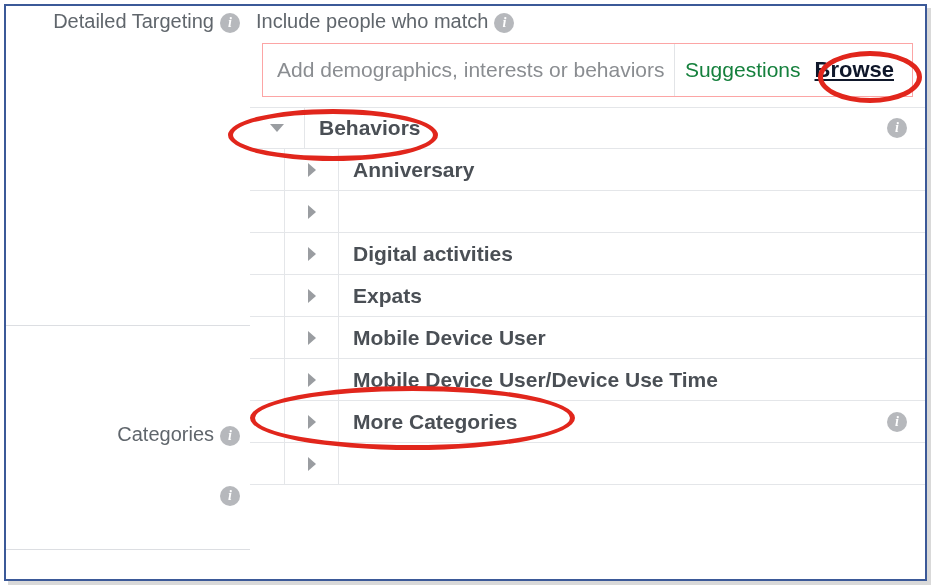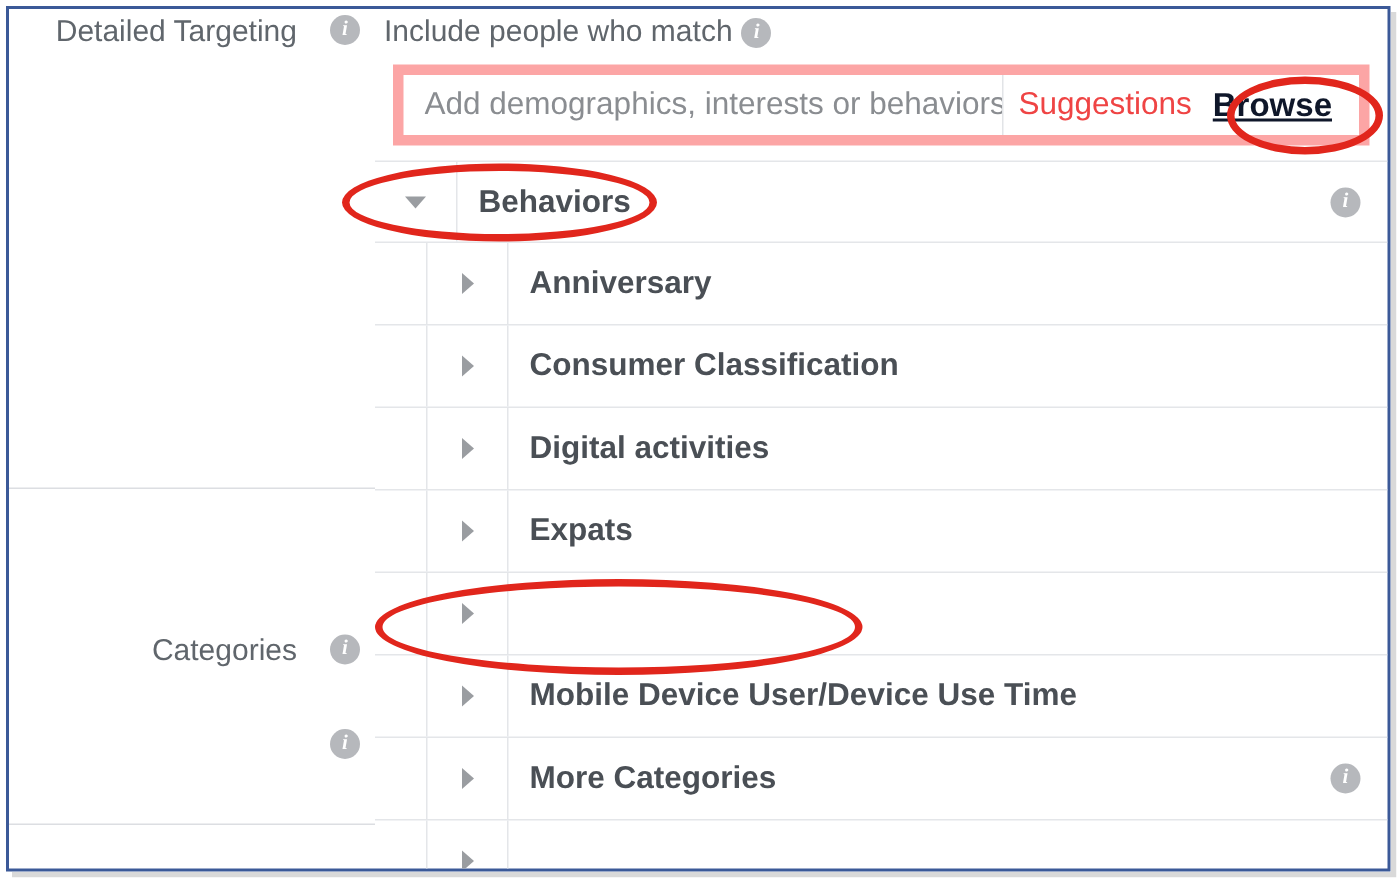--- a/index.html
+++ b/index.html
@@ -19,22 +19,22 @@
   .left-col {
     position: absolute;
     left: 0; top: 0; bottom: 0;
     width: 244px;
     border-right: none;
   }
   .left-label-row {
     position: absolute;
     right: 10px;
     display: flex;
-    align-items: flex-start;
-    gap: 22px;
+    align-items: flex-end;
+    gap: 6px;
     color: #60666c;
     font-size: 20px;
     font-weight: 500;
   }
   .left-label-row.top { top: 4px; }
   .left-label-row.lang { top: 417px; }
   .left-label-row.conn { top: 480px; }
   .left-divider {
     position: absolute;
     left: 0; right: 0;
@@ -45,43 +45,43 @@
   .right-col {
     position: absolute;
     left: 244px; right: 0; top: 0; bottom: 0;
   }
   .header-row {
     padding: 4px 8px 10px 6px;
     color: #60666c;
     font-size: 20px;
     font-weight: 500;
     display: flex;
-    align-items: center;
+    align-items: flex-end;
     gap: 6px;
   }
   .search-bar {
     margin: 0 12px;
     height: 54px;
-    border: 7px solid #fca5a5;
+    border: 1px solid #fca5a5;
     display: flex;
     align-items: center;
     padding: 0 4px 0 14px;
     position: relative;
   }
   .search-input {
     flex: 1;
     border: none;
     outline: none;
     font-size: 21px;
     color: #8a8d91;
     background: transparent;
   }
   .search-input::placeholder { color: #8a8d91; }
   .suggestions {
-    color: #ef4444;
+    color: #15803d;
     font-size: 21px;
     padding: 0 4px 0 10px;
     border-left: 1px solid #e2e4e7;
     height: 100%;
     display: flex;
     align-items: center;
   }
   .browse {
     color: #0f172a;
     font-weight: 700;
@@ -92,21 +92,21 @@
     align-items: center;
     text-decoration: underline;
   }
 
   .tree {
     margin-top: 10px;
   }
   .tree-row {
     display: flex;
     align-items: center;
-    height: 55px;
+    height: 42px;
     border-bottom: 1px solid #e4e6e9;
     padding-right: 18px;
   }
   .tree-row.hdr { border-top: 1px solid #e4e6e9; }
   .arrow-cell {
     width: 54px;
     display: flex;
     justify-content: center;
     align-items: center;
     align-self: stretch;
@@ -213,41 +213,41 @@
             <div class="caret-right"></div>
           </div>
         <div class="vline"></div>
         <div class="row-label">Anniversary</div>
       </div>
       <div class="tree-row">
         <div class="arrow-cell indent">
             <div class="caret-right"></div>
           </div>
         <div class="vline"></div>
-        <div class="row-label">Consumer Classification</div>
       </div>
       <div class="tree-row">
         <div class="arrow-cell indent">
             <div class="caret-right"></div>
           </div>
         <div class="vline"></div>
         <div class="row-label">Digital activities</div>
       </div>
       <div class="tree-row">
         <div class="arrow-cell indent">
             <div class="caret-right"></div>
           </div>
         <div class="vline"></div>
         <div class="row-label">Expats</div>
       </div>
       <div class="tree-row">
         <div class="arrow-cell indent">
             <div class="caret-right"></div>
           </div>
         <div class="vline"></div>
+        <div class="row-label">Mobile Device User</div>
       </div>
       <div class="tree-row">
         <div class="arrow-cell indent">
             <div class="caret-right"></div>
           </div>
         <div class="vline"></div>
         <div class="row-label">Mobile Device User/Device Use Time</div>
       </div>
       <div class="tree-row">
         <div class="arrow-cell indent">

